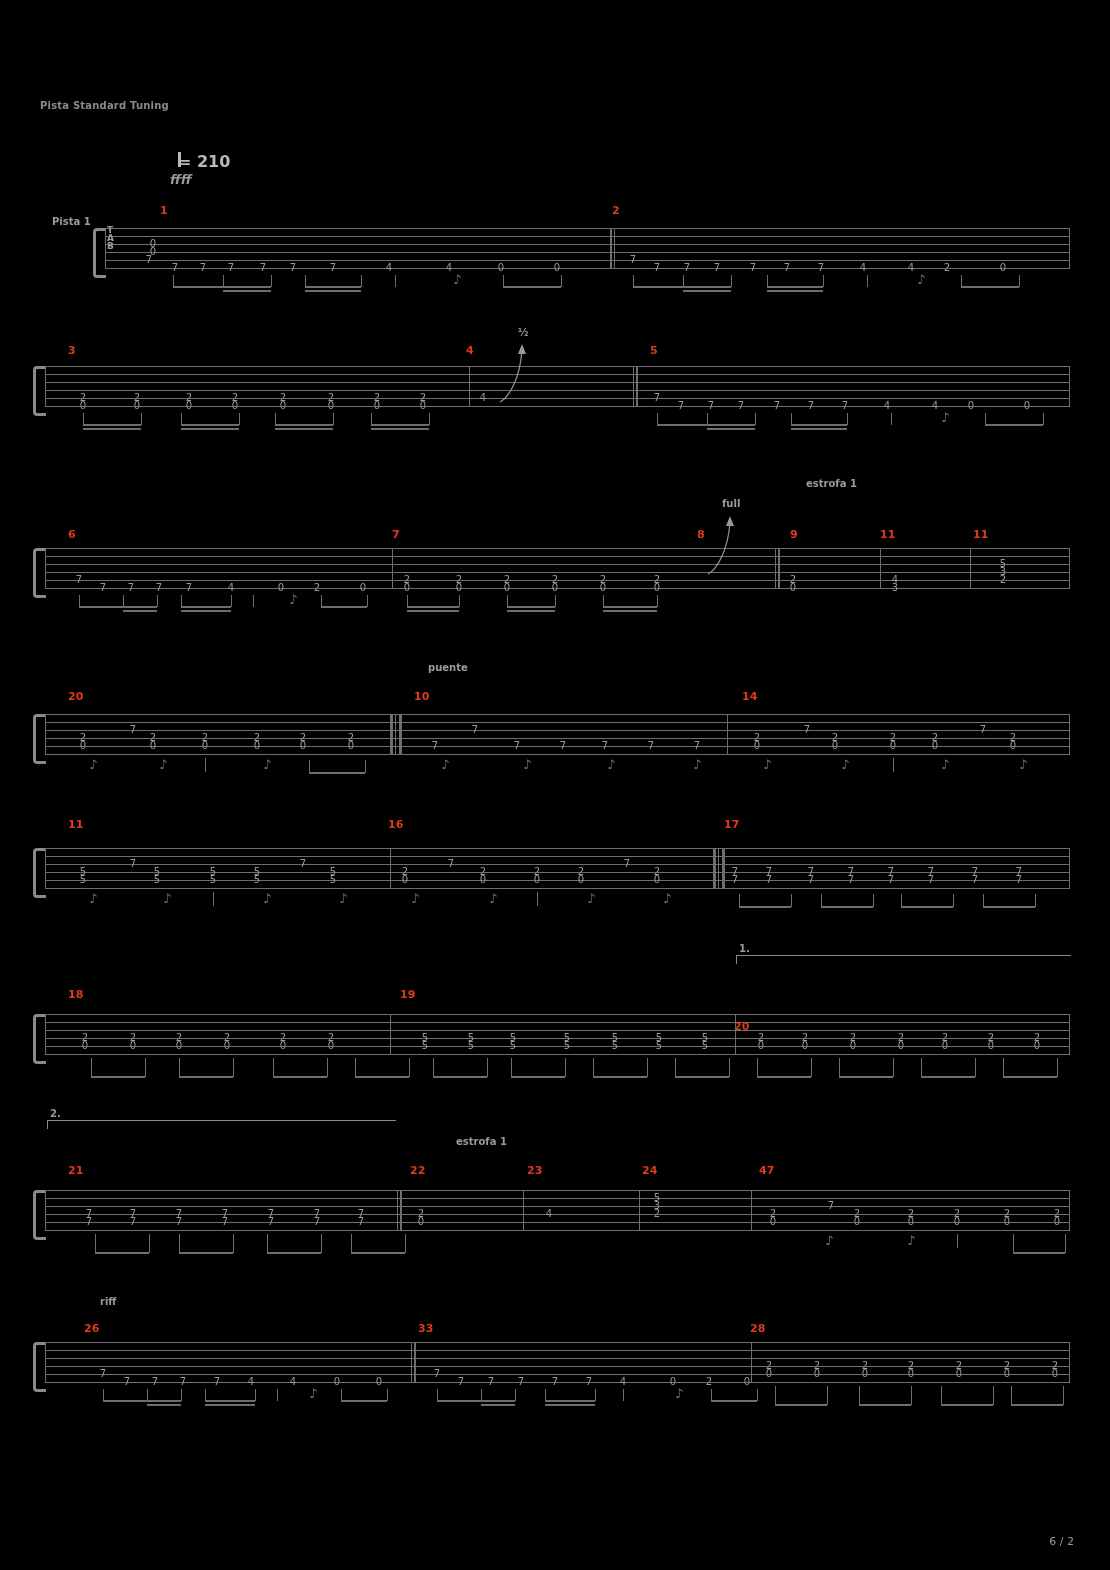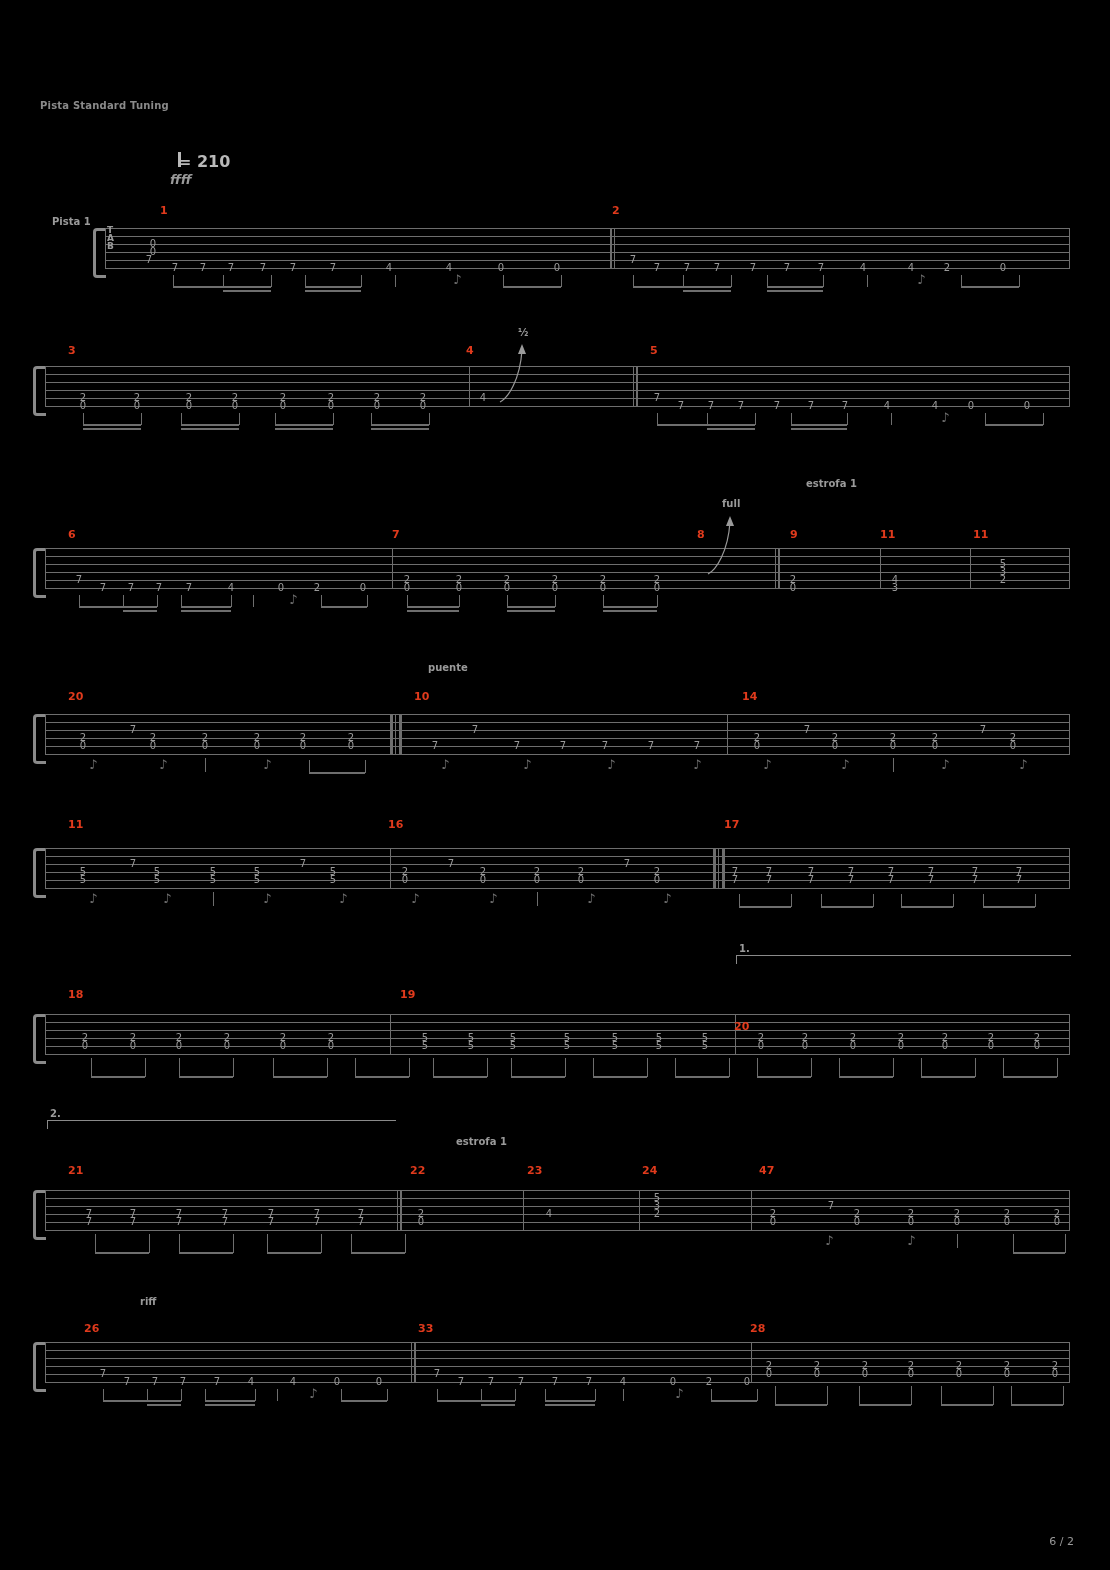--- a/index.html
+++ b/index.html
@@ -733,15 +733,15 @@
     <div class="beam" style="left:896px;top:62px;width:52px;"></div>
     <div class="stem" style="left:896px;top:44px;height:19px;"></div>
       <div class="stem" style="left:948px;top:44px;height:19px;"></div>
     <div class="beam" style="left:966px;top:62px;width:52px;"></div>
     <div class="stem" style="left:966px;top:44px;height:19px;"></div>
       <div class="stem" style="left:1018px;top:44px;height:19px;"></div>
   </div>
   <div class="measnum" style="left:84px;top:1322px;">26</div>
   <div class="measnum" style="left:418px;top:1322px;">33</div>
   <div class="measnum" style="left:750px;top:1322px;">28</div>
-  <div class="label" style="left:100px;top:1296px;margin-left:40px;">riff</div>
+  <div class="label" style="left:100px;top:1296px;">riff</div>
 
 </div>
 
 </body></html>

